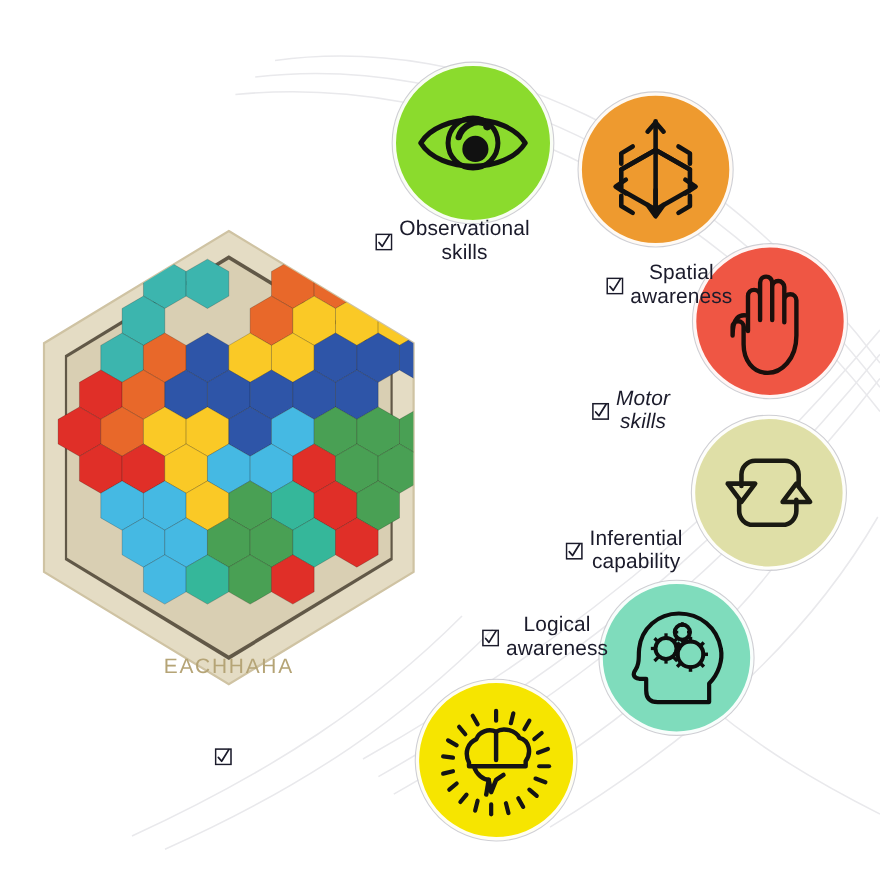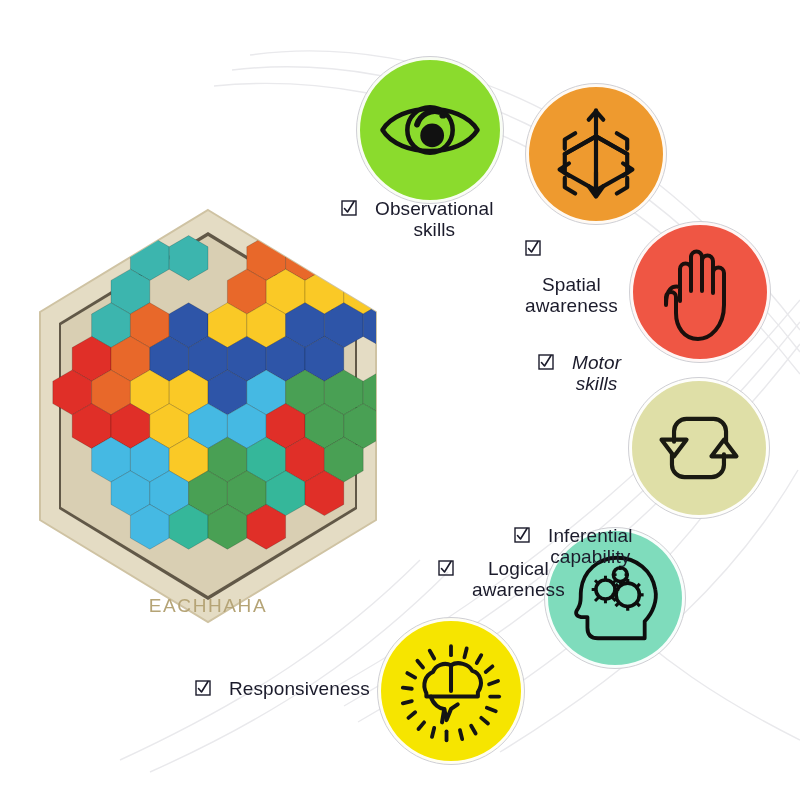--- a/index.html
+++ b/index.html
@@ -50,22 +50,22 @@
 
   
   .label {
     position: absolute;
     color: #1b1b2b;
     font-size: 19px;
     line-height: 1.12;
     letter-spacing: 0.1px;
     white-space: pre-line;
     display: flex;
-    align-items: flex-start;
-    gap: 18px;
+    align-items: center;
+    gap: 6px;
   }
   .label .cbx {
     flex: 0 0 auto;
     margin-top: 2px;
   }
   .label .ltxt { display: block; }
   .lbl-center .ltxt { text-align: center; }
   .lbl-left   .ltxt { text-align: left; }
 </style>
 </head>
@@ -322,39 +322,39 @@
 
   <div class="label lbl-center" style="left:341px; top:198px;">
     <svg class="cbx" width="16" height="16" viewBox="0 0 16 16">
       <rect x="1" y="1" width="14" height="14" fill="none" stroke="#1b1b2b" stroke-width="1.4"></rect>
       <path d="M3.5 8.5 L6.5 12 L13 1.5" fill="none" stroke="#1b1b2b" stroke-width="1.6" stroke-linecap="round" stroke-linejoin="round"></path>
     </svg>
     <span class="ltxt">Observational
 skills</span>
   </div>
 
-  <div class="label lbl-center" style="left:525px; top:238px;flex-direction:column;">
+  <div class="label lbl-center" style="left:551px; top:238px;">
     <svg class="cbx" width="16" height="16" viewBox="0 0 16 16">
       <rect x="1" y="1" width="14" height="14" fill="none" stroke="#1b1b2b" stroke-width="1.4"></rect>
       <path d="M3.5 8.5 L6.5 12 L13 1.5" fill="none" stroke="#1b1b2b" stroke-width="1.6" stroke-linecap="round" stroke-linejoin="round"></path>
     </svg>
     <span class="ltxt">Spatial
 awareness</span>
   </div>
 
   <div class="label lbl-center" style="left:538px; top:352px;font-style:italic;">
     <svg class="cbx" width="16" height="16" viewBox="0 0 16 16">
       <rect x="1" y="1" width="14" height="14" fill="none" stroke="#1b1b2b" stroke-width="1.4"></rect>
       <path d="M3.5 8.5 L6.5 12 L13 1.5" fill="none" stroke="#1b1b2b" stroke-width="1.6" stroke-linecap="round" stroke-linejoin="round"></path>
     </svg>
     <span class="ltxt">Motor
 skills</span>
   </div>
 
-  <div class="label lbl-center" style="left:514px; top:479px;margin-top:46px;">
+  <div class="label lbl-center" style="left:514px; top:479px;">
     <svg class="cbx" width="16" height="16" viewBox="0 0 16 16">
       <rect x="1" y="1" width="14" height="14" fill="none" stroke="#1b1b2b" stroke-width="1.4"></rect>
       <path d="M3.5 8.5 L6.5 12 L13 1.5" fill="none" stroke="#1b1b2b" stroke-width="1.6" stroke-linecap="round" stroke-linejoin="round"></path>
     </svg>
     <span class="ltxt">Inferential
 capability</span>
   </div>
 
   <div class="label lbl-center" style="left:438px; top:558px;">
     <svg class="cbx" width="16" height="16" viewBox="0 0 16 16">
@@ -363,16 +363,15 @@
     </svg>
     <span class="ltxt">Logical
 awareness</span>
   </div>
 
   <div class="label lbl-left" style="left:195px; top:678px;">
     <svg class="cbx" width="16" height="16" viewBox="0 0 16 16">
       <rect x="1" y="1" width="14" height="14" fill="none" stroke="#1b1b2b" stroke-width="1.4"></rect>
       <path d="M3.5 8.5 L6.5 12 L13 1.5" fill="none" stroke="#1b1b2b" stroke-width="1.6" stroke-linecap="round" stroke-linejoin="round"></path>
     </svg>
-    <span class="ltxt">Responsiveness</span>
   </div>
 
 </div>
 
 </body></html>

